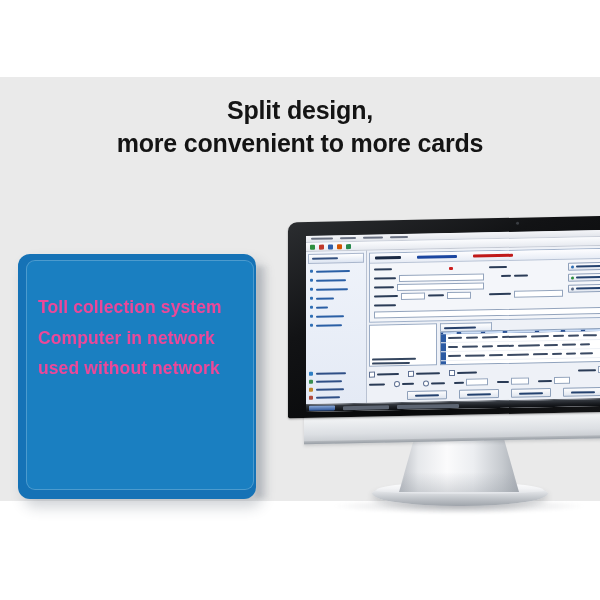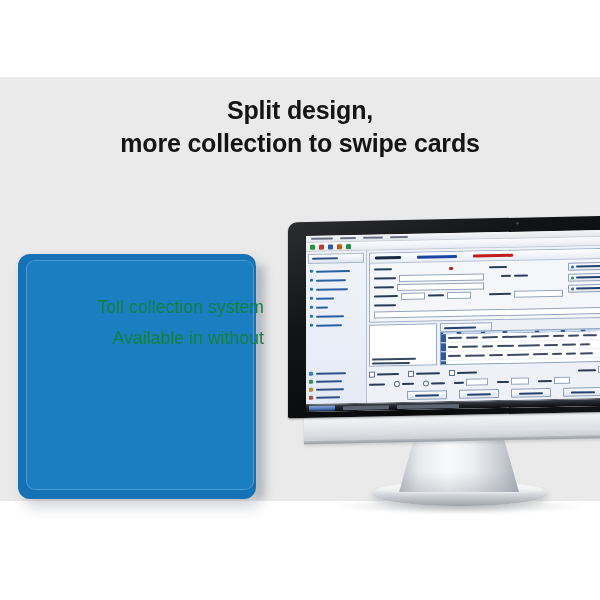--- a/index.html
+++ b/index.html
@@ -214,23 +214,22 @@
     background:#1572b6;border-radius:12px 12px 12px 12px;
     box-shadow:6px 8px 14px rgba(40,55,75,.22);
   }
   .callout-inner{
     position:absolute;left:26px;top:244px;width:226px;height:228px;
     background:#1a7fc1;border-radius:9px;
     border:1px solid rgba(255,255,255,.22);
   }
   .callout-text{
     position:absolute;left:38px;top:276px;width:226px;
-    color:#15803d;font-size:17.5px;line-height:30.5px;font-weight:400;
+    color:#ec4899;font-size:17.5px;line-height:30.5px;font-weight:700;
     letter-spacing:.1px;
-    text-align:right;
   }
   .callout-text .ln{display:block;white-space:nowrap;}
 
   
   .callout-tail{
     position:absolute;left:256px;top:250px;width:14px;height:232px;
     background:linear-gradient(90deg,rgba(60,72,90,.20) 0%,rgba(60,72,90,0) 100%);
     filter:blur(2px);
   }
 </style>
@@ -238,21 +237,21 @@
 <body>
 
 <div class="stage">
 
   <div class="band-top"></div>
   <div class="band-gray"></div>
   <div class="band-bottom"></div>
 
   <div class="headline">
     <span class="l1">Split design,</span>
-    <span class="l2">more collection to swipe cards</span>
+    <span class="l2">more convenient to more cards</span>
   </div>
 
   <div class="monitor">
 
     <div class="mon-shadow"></div>
     <div class="mon-base"></div>
     <div class="mon-base-top"></div>
     <div class="mon-neck"></div>
     <div class="mon-chin"></div>
     <div class="mon-chin-line"></div>
@@ -552,16 +551,17 @@
 
       </div>
     </div>
   </div>
 
   <div class="callout-tail"></div>
   <div class="callout-outer"></div>
   <div class="callout-inner"></div>
   <div class="callout-text">
     <span class="ln">Toll collection system</span>
-    <span class="ln">Available in without</span>
+    <span class="ln">Computer in network</span>
+    <span class="ln">used without network</span>
   </div>
 
 </div>
 
 </body></html>

